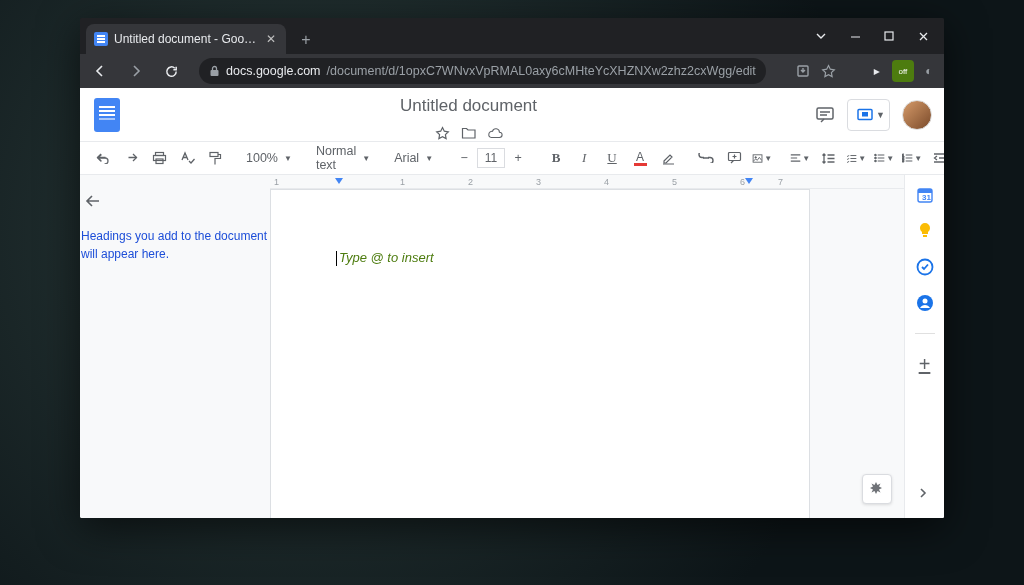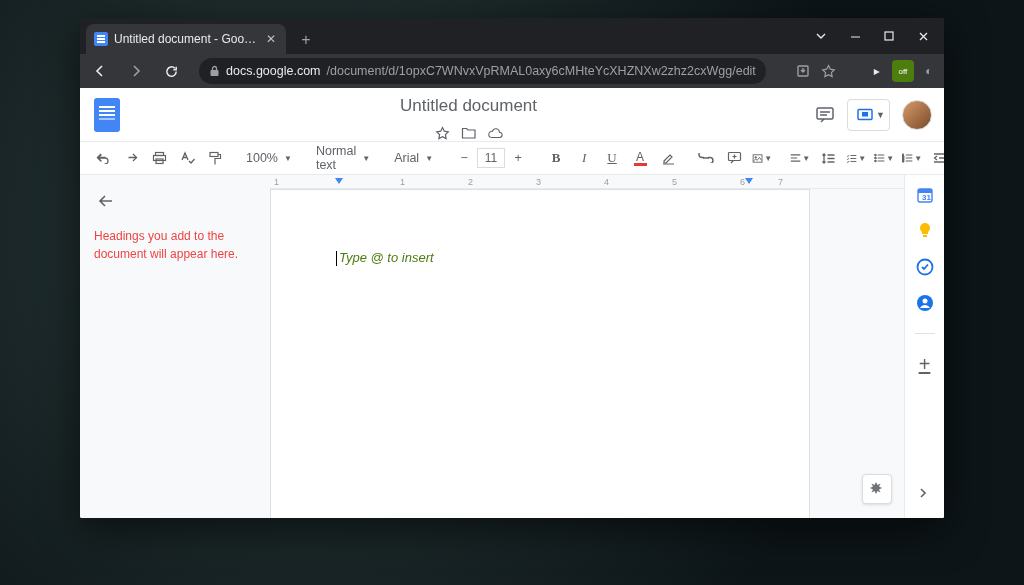--- a/index.html
+++ b/index.html
@@ -92,21 +92,21 @@
   }
   .tb-btn { min-width:26px; height:26px; display:flex; align-items:center; justify-content:center; cursor:pointer; border-radius:3px; padding:0 3px; }
   .tb-sep { width:1px; height:20px; background:#e0e0e0; margin:0 4px; }
   .tb-select { padding:0 6px; display:flex; align-items:center; gap:6px; cursor:pointer; }
   .tb-select .caret { font-size:8px; color:#5f6368; }
   .tb-font-size { display:flex; align-items:center; }
   .fs-box { width:28px; height:20px; border:1px solid #dadce0; text-align:center; font-size:12px; display:flex; align-items:center; justify-content:center; }
 
   
   .workspace { flex:1; display:flex; background:#f8f9fa; overflow:hidden; }
-  .outline { width:190px; padding:14px 14px; font-size:12px; color:#ef4444; }
+  .outline { width:190px; padding:14px 1px; font-size:12px; color:#1d4ed8; }
   .outline-back { width:24px; height:24px; display:flex; align-items:center; justify-content:center; cursor:pointer; margin-bottom:14px; color:#5f6368; }
   .outline-msg { line-height:1.5; }
   .canvas-area { flex:1; position:relative; overflow:hidden; }
   .ruler { height:14px; background:#f8f9fa; border-bottom:1px solid #e8eaed; position:relative; font-size:9px; color:#9aa0a6; }
   .ruler .tick { position:absolute; top:2px; }
   .ruler .marker-left { position:absolute; top:3px; left:65px; width:0; height:0; border-left:4px solid transparent; border-right:4px solid transparent; border-top:6px solid #4285f4; }
   .ruler .marker-right { position:absolute; top:3px; left:475px; width:0; height:0; border-left:4px solid transparent; border-right:4px solid transparent; border-top:6px solid #4285f4; }
   .page {
     position:absolute; left:0px; top:14px; width:540px; height:800px;
     background:#fff; border:1px solid #dcdfe3;

